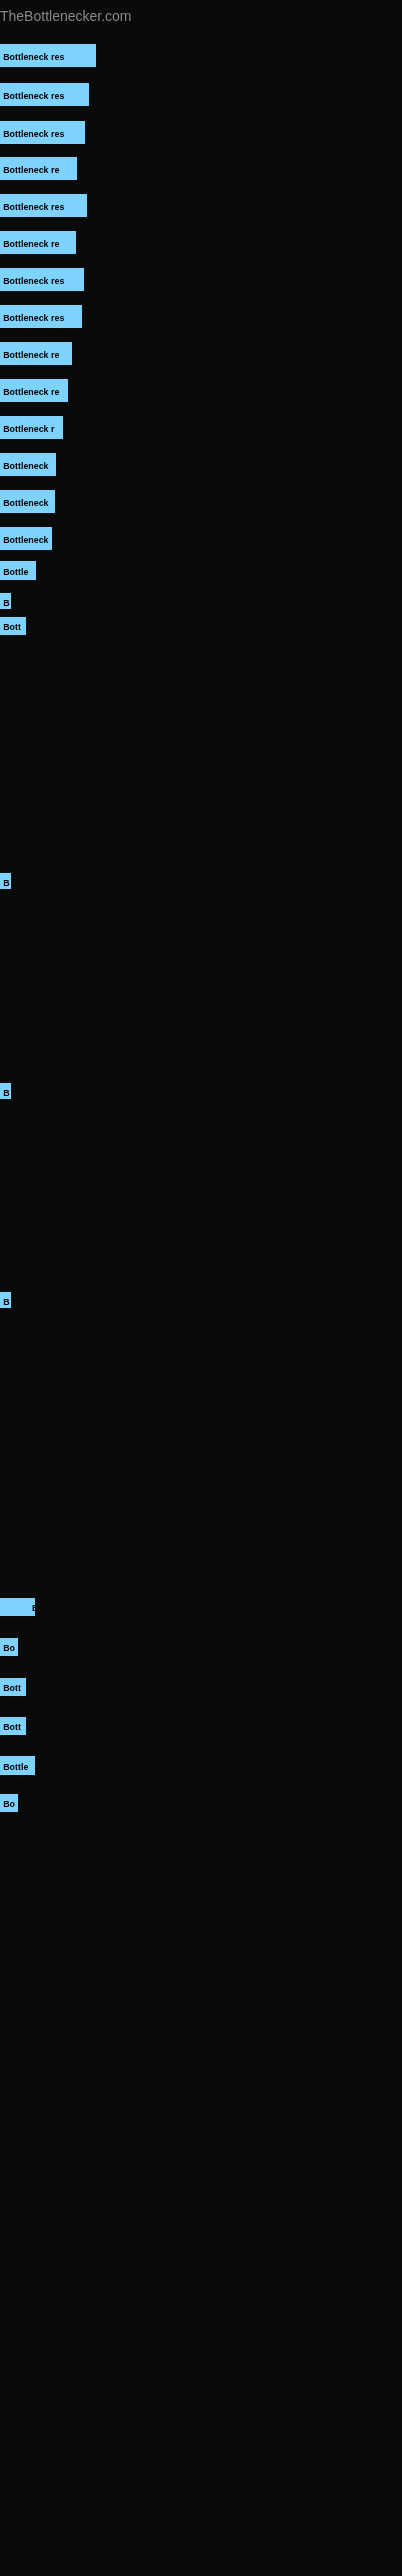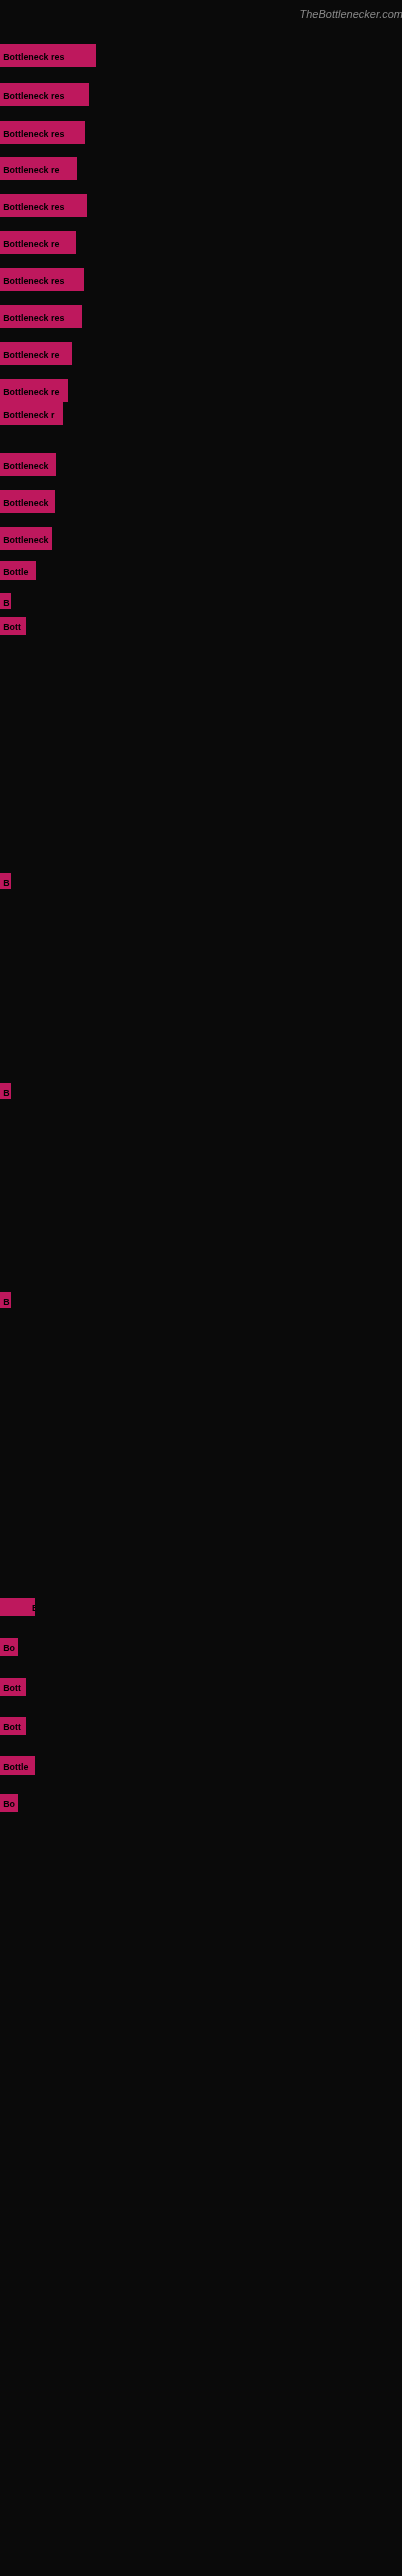--- a/index.html
+++ b/index.html
@@ -12,37 +12,36 @@
       background-color: #0a0a0a;
       font-family: Arial, sans-serif;
       width: 403px;
       min-height: 2576px;
       position: relative;
       overflow-x: hidden;
     }
 
     .site-title {
       color: #888;
-      font-size: 11px;
-      text-align: right;
+      font-size: 14px;
+      text-align: left;
       padding: 6.4px 0;
       position: absolute;
       top: 1.6px;
       left: 0;
       right: 0;
-      font-style: italic;
     }
 
     .bar-container {
       position: absolute;
       left: 0;
     }
 
     .bar-label {
-      background-color: #be185d;
+      background-color: #7dd3fc;
       color: #000;
       font-size: 8.9px;
       font-weight: bold;
       padding: 1.6px 3.2px;
       white-space: nowrap;
       overflow: hidden;
       display: inline-block;
     }
 
     .chart-area {
@@ -61,21 +60,21 @@
     <div class="bar-container" style="top: 24px; left: 0px;"><div class="bar-label" style="width: 96px; height: 22.5px; line-height: 22.5px;">Bottleneck res</div></div>
     <div class="bar-container" style="top: 63px; left: 0px;"><div class="bar-label" style="width: 89px; height: 22.5px; line-height: 22.5px;">Bottleneck res</div></div>
     <div class="bar-container" style="top: 101px; left: 0px;"><div class="bar-label" style="width: 85px; height: 22.5px; line-height: 22.5px;">Bottleneck res</div></div>
     <div class="bar-container" style="top: 137px; left: 0px;"><div class="bar-label" style="width: 77px; height: 22.5px; line-height: 22.5px;">Bottleneck re</div></div>
     <div class="bar-container" style="top: 174px; left: 0px;"><div class="bar-label" style="width: 87px; height: 22.5px; line-height: 22.5px;">Bottleneck res</div></div>
     <div class="bar-container" style="top: 211px; left: 0px;"><div class="bar-label" style="width: 76px; height: 22.5px; line-height: 22.5px;">Bottleneck re</div></div>
     <div class="bar-container" style="top: 248px; left: 0px;"><div class="bar-label" style="width: 84px; height: 22.5px; line-height: 22.5px;">Bottleneck res</div></div>
     <div class="bar-container" style="top: 285px; left: 0px;"><div class="bar-label" style="width: 82px; height: 22.5px; line-height: 22.5px;">Bottleneck res</div></div>
     <div class="bar-container" style="top: 322px; left: 0px;"><div class="bar-label" style="width: 72px; height: 22.5px; line-height: 22.5px;">Bottleneck re</div></div>
     <div class="bar-container" style="top: 359px; left: 0px;"><div class="bar-label" style="width: 68px; height: 22.5px; line-height: 22.5px;">Bottleneck re</div></div>
-    <div class="bar-container" style="top: 382px; left: 0px;"><div class="bar-label" style="width: 63px; height: 22.5px; line-height: 22.5px;">Bottleneck r</div></div>
+    <div class="bar-container" style="top: 396px; left: 0px;"><div class="bar-label" style="width: 63px; height: 22.5px; line-height: 22.5px;">Bottleneck r</div></div>
     <div class="bar-container" style="top: 433px; left: 0px;"><div class="bar-label" style="width: 56px; height: 22.5px; line-height: 22.5px;">Bottleneck</div></div>
     <div class="bar-container" style="top: 470px; left: 0px;"><div class="bar-label" style="width: 55px; height: 22.5px; line-height: 22.5px;">Bottleneck</div></div>
     <div class="bar-container" style="top: 507px; left: 0px;"><div class="bar-label" style="width: 52px; height: 22.5px; line-height: 22.5px;">Bottleneck</div></div>
     <div class="bar-container" style="top: 541px; left: 0px;"><div class="bar-label" style="width: 36px; height: 19.3px; line-height: 19.3px;">Bottle</div></div>
     <div class="bar-container" style="top: 573px; left: 0px;"><div class="bar-label" style="width: 11.3px; height: 16px; line-height: 16px;">B</div></div>
     <div class="bar-container" style="top: 597px; left: 0px;"><div class="bar-label" style="width: 26px; height: 17.7px; line-height: 17.7px;">Bott</div></div>
     <div class="bar-container" style="top: 853px; left: 0px;"><div class="bar-label" style="width: 11.3px; height: 16px; line-height: 16px;">B</div></div>
     <div class="bar-container" style="top: 1063px; left: 0px;"><div class="bar-label" style="width: 11.3px; height: 16px; line-height: 16px;">B</div></div>
     <div class="bar-container" style="top: 1272px; left: 0px;"><div class="bar-label" style="width: 11.3px; height: 16px; line-height: 16px;">B</div></div>
     <div class="bar-container" style="top: 1578px; left: 0px;"><div class="bar-label" style="width: 22.5px; height: 17.7px; line-height: 17.7px; padding-left: 32px;">Bot</div></div>

